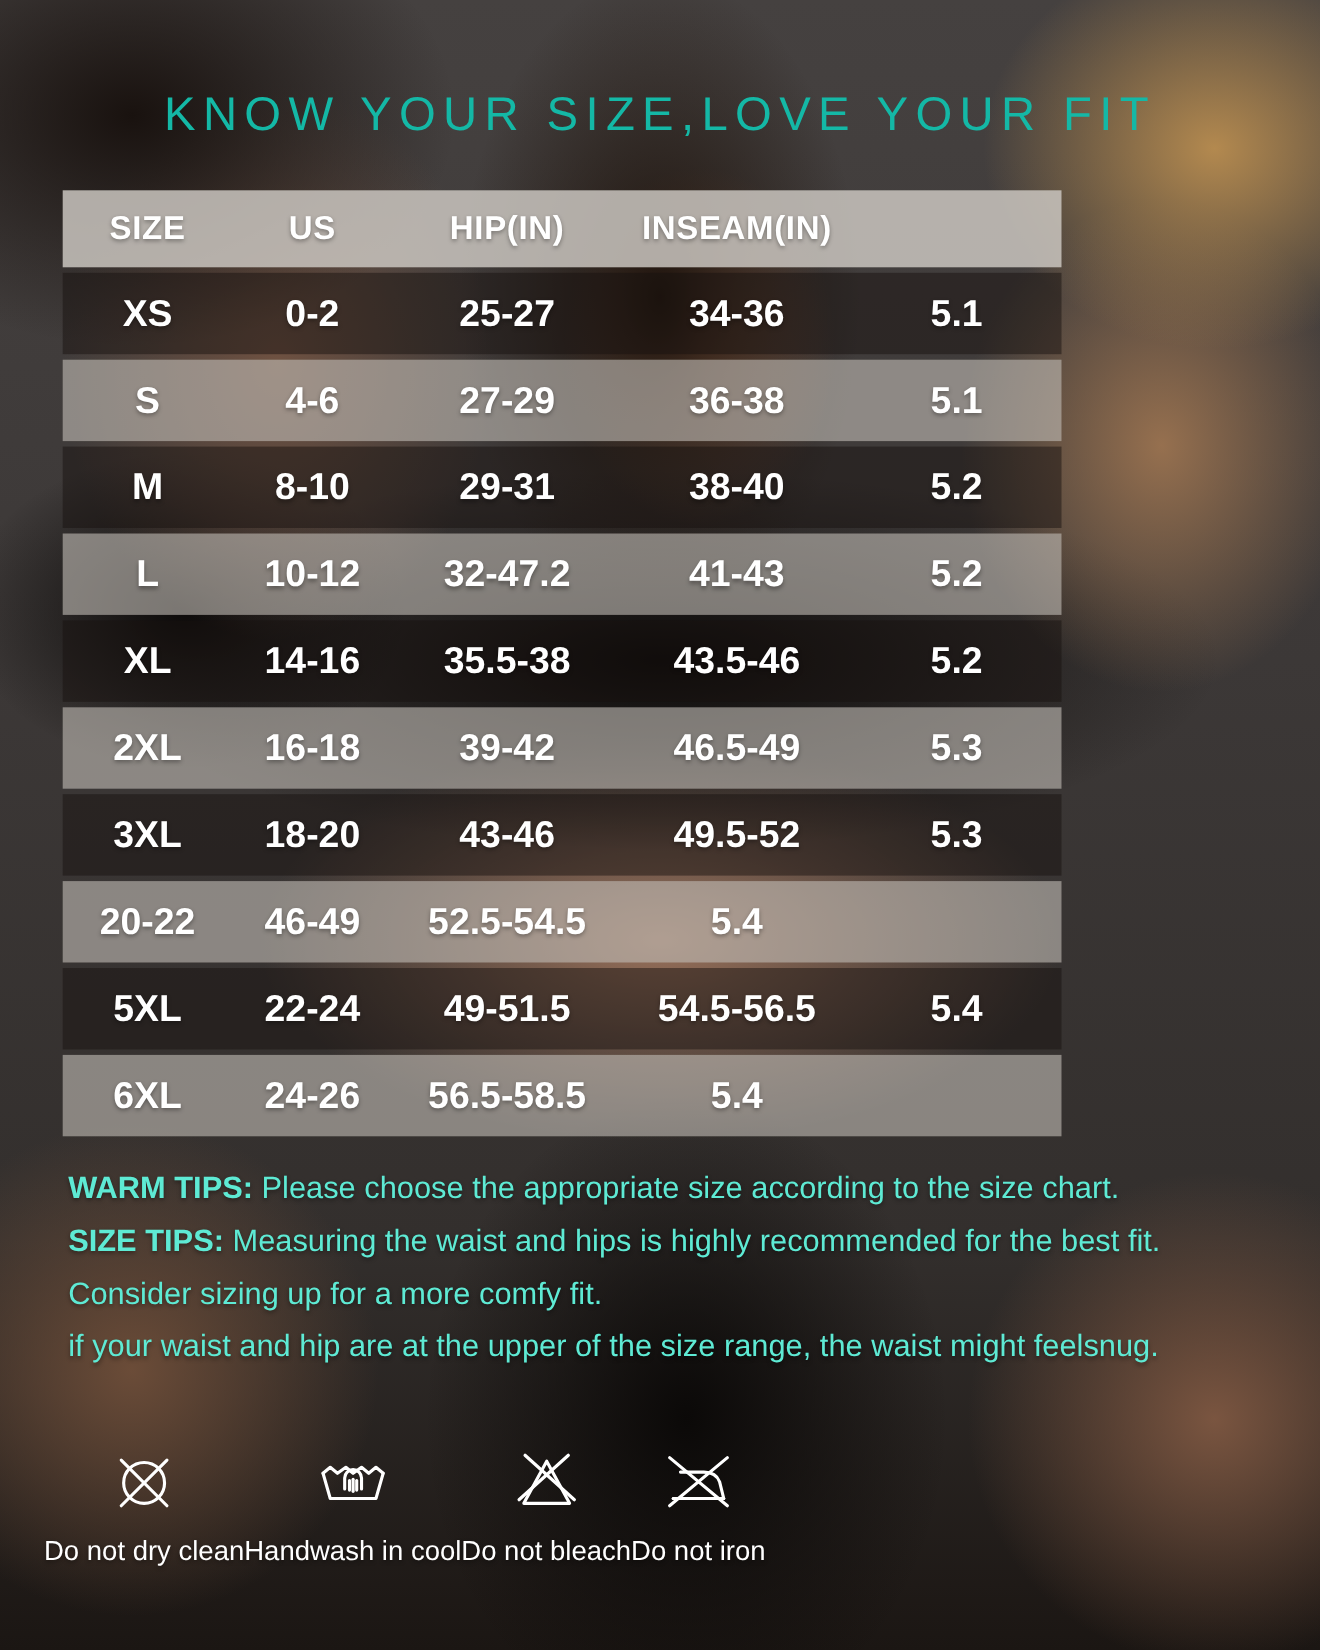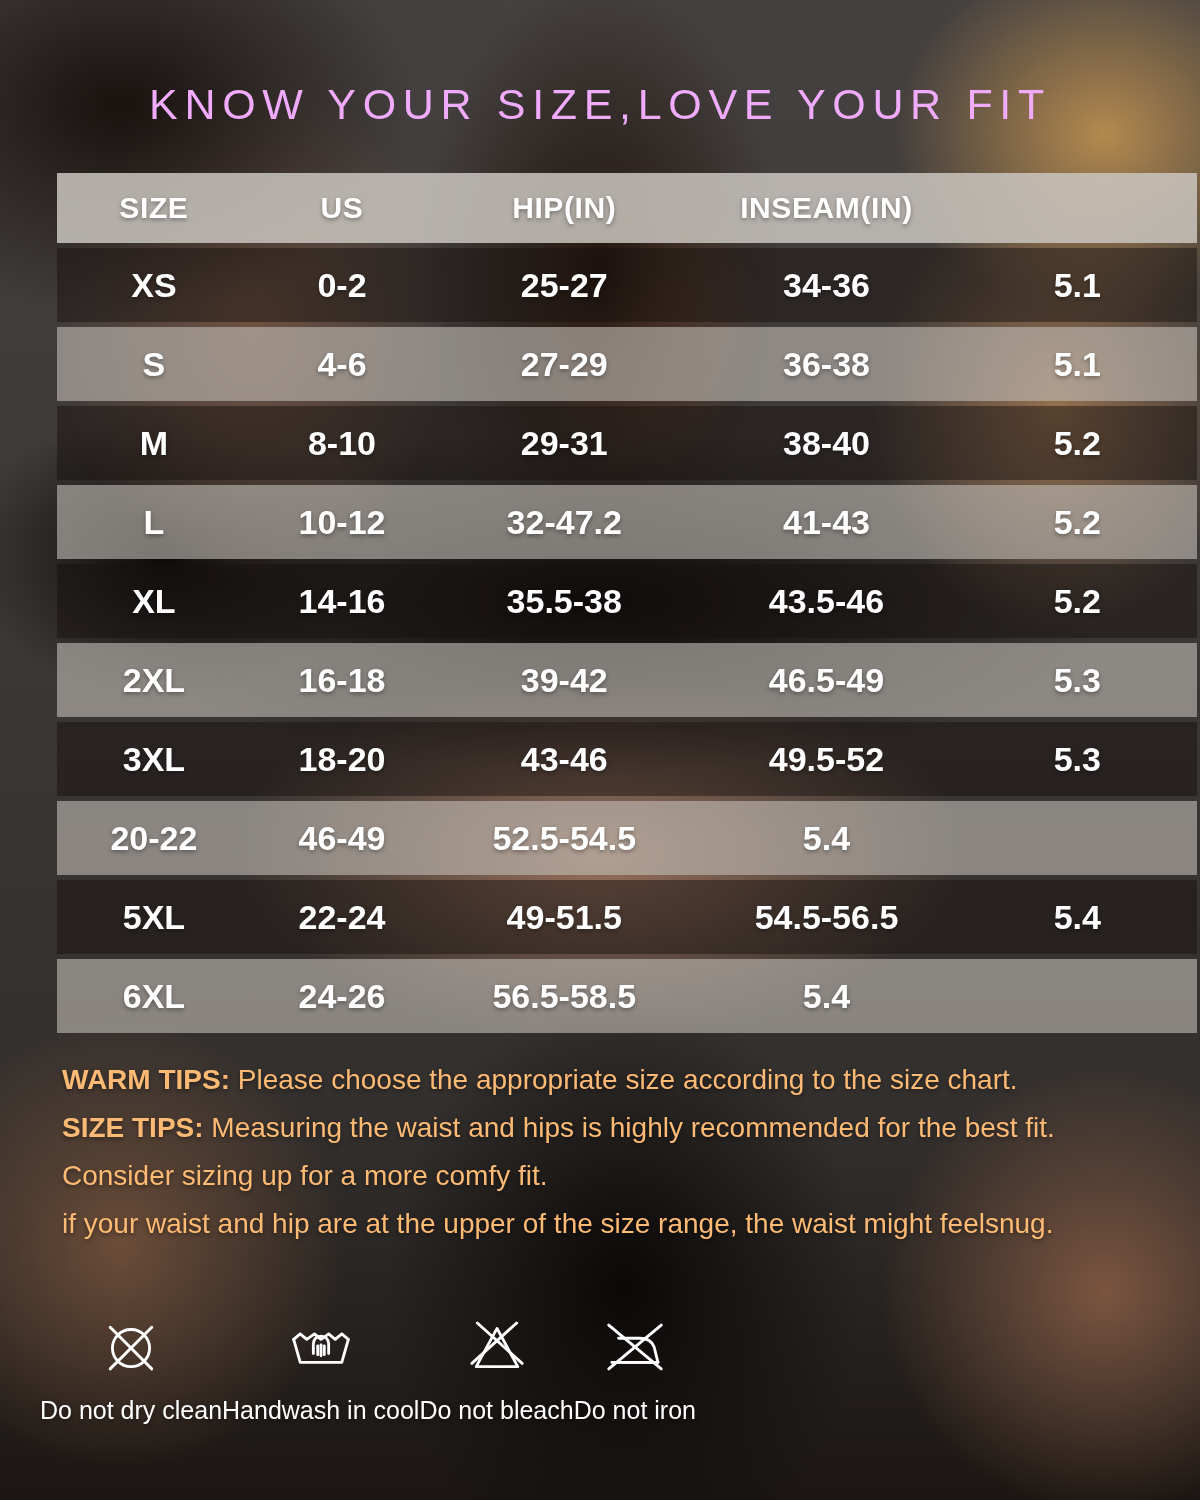--- a/index.html
+++ b/index.html
@@ -16,33 +16,33 @@
       radial-gradient(ellipse 260px 320px at 88% 27%, #96704f 0%, rgba(150,112,79,0) 70%),
       radial-gradient(ellipse 280px 200px at 14% 37%, #0d0b0a 0%, rgba(13,11,10,0) 72%),
       radial-gradient(ellipse 680px 230px at 50% 40%, #0c0a09 0%, rgba(12,10,9,0) 75%),
       radial-gradient(ellipse 520px 260px at 50% 57%, #97705a 0%, rgba(151,112,90,0) 70%),
       radial-gradient(ellipse 320px 320px at 10% 83%, #6b4c38 0%, rgba(107,76,56,0) 70%),
       radial-gradient(ellipse 320px 320px at 92% 86%, #7a5540 0%, rgba(122,85,64,0) 70%),
       radial-gradient(ellipse 340px 420px at 52% 86%, #0b0908 0%, rgba(11,9,8,0) 70%),
       linear-gradient(180deg, #454140 0%, #3c3837 40%, #332f2d 75%, #1b1613 100%);}
 
   .title{position:absolute;top:80px;left:0;width:100%;margin:0;text-align:center;
-         color:#f0abfc;font-weight:400;font-size:43px;letter-spacing:0.155em;}
+         color:#14b8a6;font-weight:400;font-size:43px;letter-spacing:0.155em;}
 
-  .size-table{position:absolute;left:57px;top:173px;width:1140px;}
+  .size-table{position:absolute;left:57px;top:173px;width:908px;}
   .trow{display:grid;grid-template-columns:17% 16% 23% 23% 21%;align-items:center;
         height:74px;margin-top:5px;}
   .trow .cell{text-align:center;color:#fff;font-weight:bold;font-size:34px;
         text-shadow:0 2px 4px rgba(0,0,0,0.35);}
   .trow.head{height:70px;margin-top:0;background:rgba(202,197,191,0.85);}
   .trow.head .cell{font-size:30px;letter-spacing:0.02em;}
   .trow.light{background:rgba(191,185,179,0.62);}
   .trow.dark{background:rgba(22,17,14,0.48);}
 
-  .tips{position:absolute;left:62px;top:1056px;right:50px;color:#fdba74;
+  .tips{position:absolute;left:62px;top:1056px;right:50px;color:#5eead4;
         font-size:28px;line-height:48px;text-shadow:0 2px 4px rgba(0,0,0,0.4);}
   .tips p{margin:0;}
   .tips b{font-weight:bold;}
 
   .care{position:absolute;left:0;right:0;top:1312px;display:flex;
         justify-content:flex-start;padding:0 40px;}
   .care-item{display:flex;flex-direction:column;align-items:center;}
   .care-item svg{width:70px;height:70px;}
   .care-label{margin-top:14px;color:#fff;font-size:25px;
         text-shadow:0 2px 4px rgba(0,0,0,0.4);}

